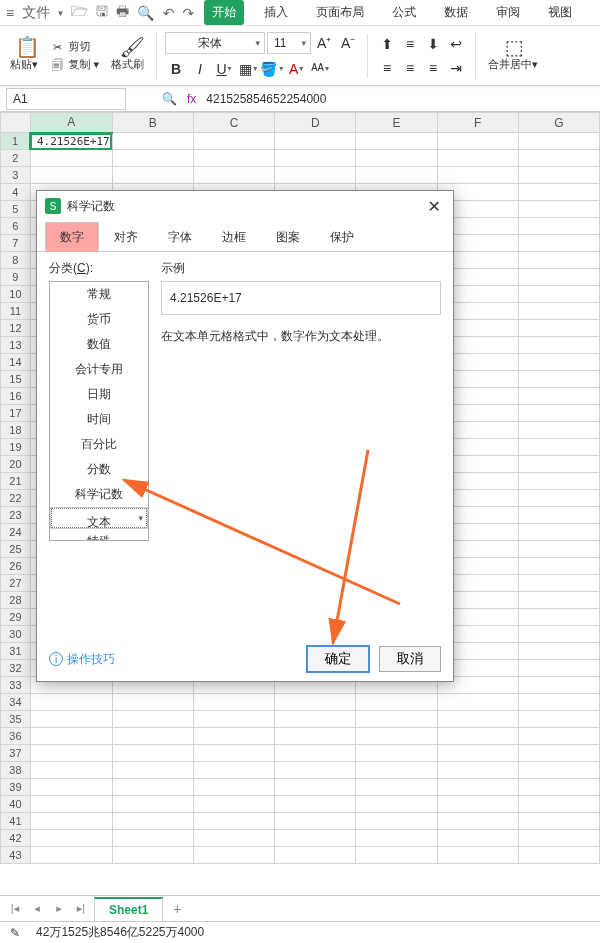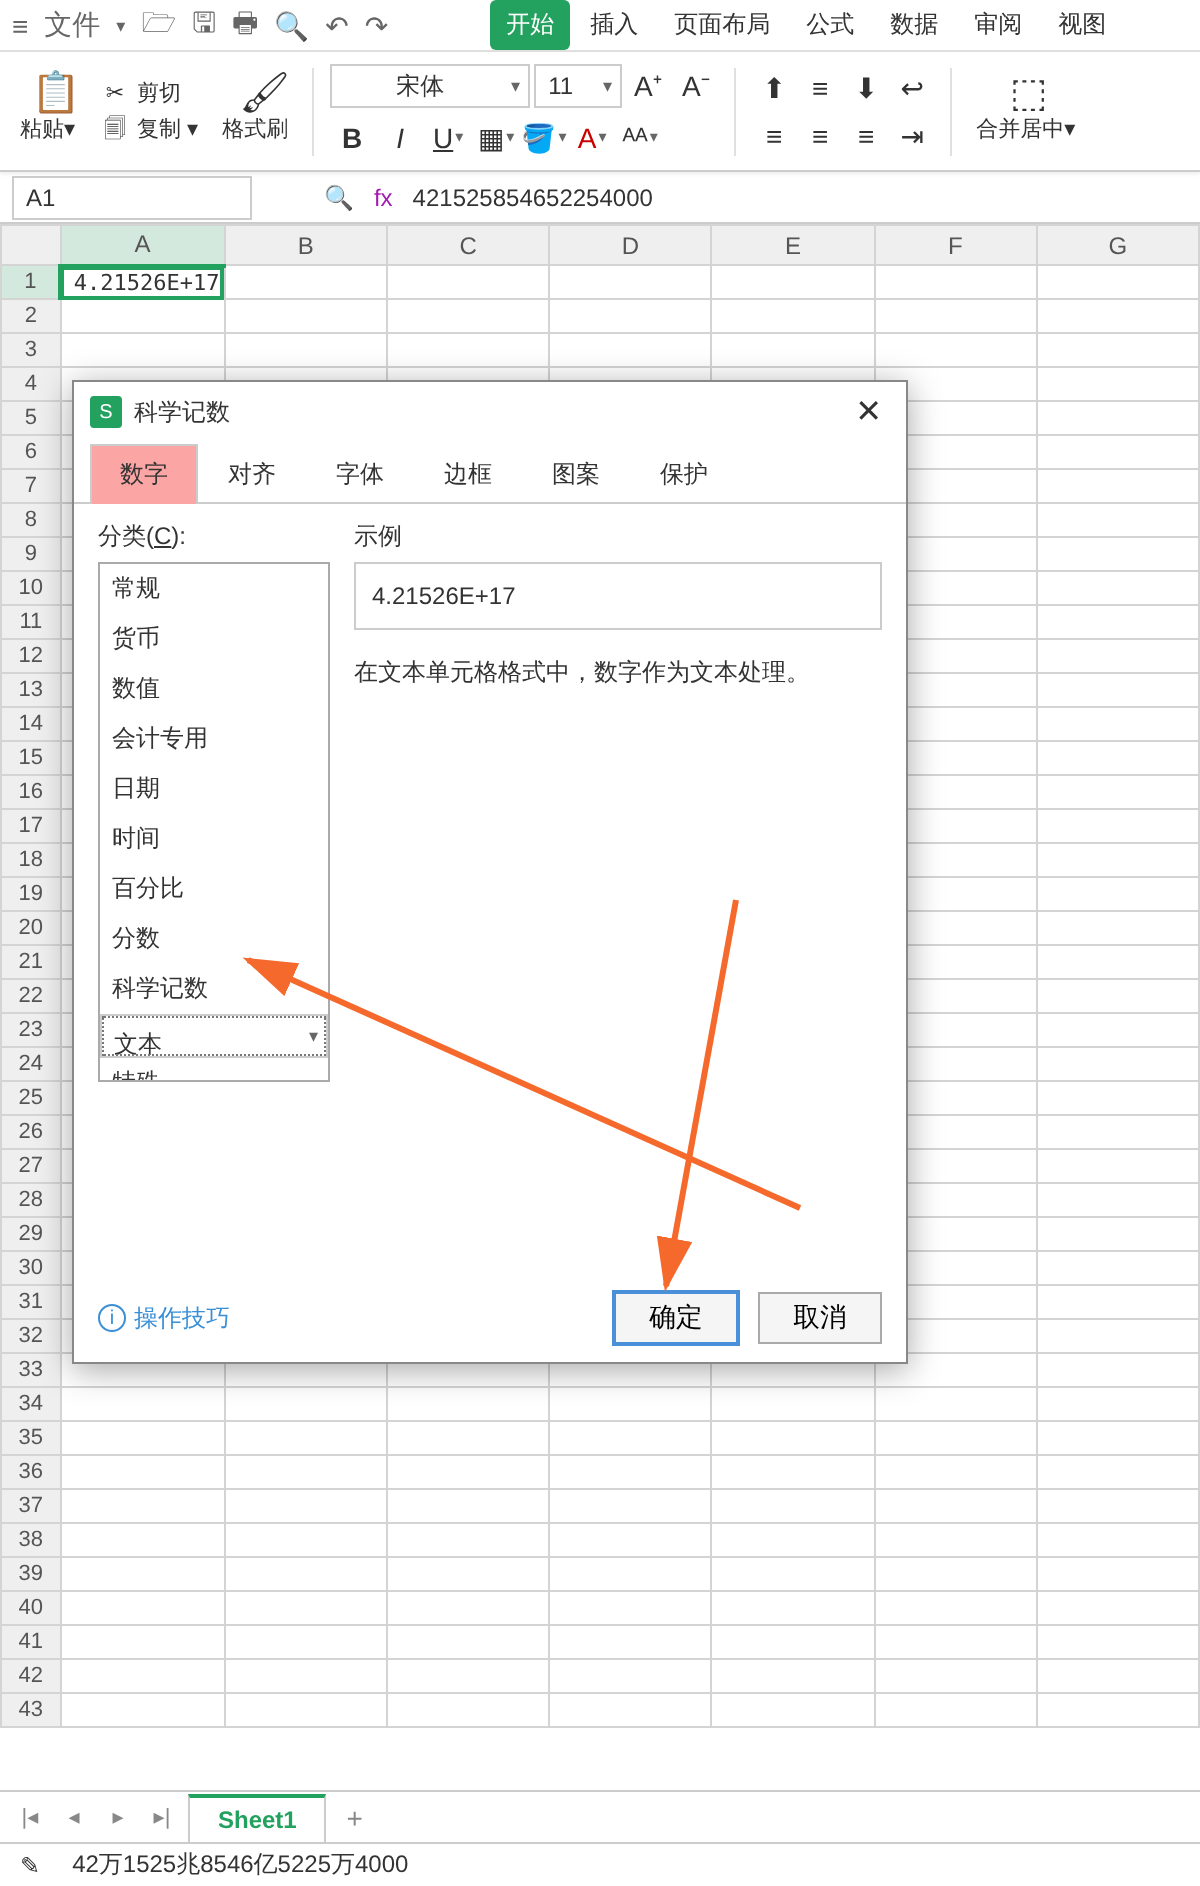--- a/index.html
+++ b/index.html
@@ -1,20 +1,20 @@
 <!DOCTYPE html>
 <html><head>
   <meta charset="utf-8">
   <style>
     * { margin:0; padding:0; box-sizing:border-box; font-family:"Microsoft YaHei","SimSun",sans-serif; }
     body { width:600px; height:943px; background:#fff; overflow:hidden; position:relative; font-size:12px; color:#333; }
     .menubar { height:26px; background:#fff; border-bottom:1px solid #e0e0e0; display:flex; align-items:center; padding:0 6px; gap:10px; }
     .menubar .qat { display:flex; gap:8px; align-items:center; color:#666; }
     .menubar .qat span { font-size:14px; cursor:pointer; }
-    .menubar .tabs { display:flex; gap:2px; align-items:center;margin-left:41px; }
+    .menubar .tabs { display:flex; gap:12px; align-items:center; }
     .menubar .tab { padding:4px 8px; cursor:pointer; }
     .menubar .tab.active { background:#22a15f; color:#fff; border-radius:3px; }
     .ribbon { height:60px; background:#fff; border-bottom:1px solid #ccc; display:flex; align-items:center; padding:0 6px; gap:8px; box-shadow:0 1px 2px rgba(0,0,0,0.08); }
     .rgrp { display:flex; flex-direction:column; align-items:center; justify-content:center; gap:2px; font-size:11px; }
     .rgrp.big { padding:0 4px; }
     .clipbtns { display:flex; flex-direction:column; gap:2px; font-size:11px; }
     .clipbtns .row { display:flex; align-items:center; gap:3px; }
     .ico { display:inline-block; width:16px; height:16px; text-align:center; line-height:16px; }
     .sep { width:1px; height:44px; background:#e0e0e0; }
     .fontbox { display:flex; flex-direction:column; gap:4px; }
@@ -48,24 +48,24 @@
     .addtab { width:20px; height:20px; display:inline-flex; align-items:center; justify-content:center; color:#888; font-size:14px; }
     .statusbar { position:absolute; bottom:0; left:0; right:0; height:22px; border-top:1px solid #ccc; display:flex; align-items:center; padding:0 10px; gap:16px; font-size:12px; background:#fff; }
     .dialog { position:absolute; left:36px; top:190px; width:418px; height:492px; background:#fff; border:1px solid #888; box-shadow:0 3px 16px rgba(0,0,0,0.35); display:flex; flex-direction:column; }
     .dlg-title { height:30px; display:flex; align-items:center; padding:0 8px; }
     .dlg-title .ic { width:16px; height:16px; background:#22a15f; color:#fff; border-radius:2px; font-size:10px; display:inline-flex; align-items:center; justify-content:center; margin-right:6px; }
     .dlg-title .close { margin-left:auto; font-size:16px; cursor:pointer; padding:0 4px; }
     .dlg-tabs { display:flex; border-bottom:1px solid #ccc; padding:0 8px; }
     .dlg-tab { padding:6px 14px; cursor:pointer; border:1px solid transparent; border-bottom:none; position:relative; top:1px; }
     .dlg-tab.active { border-color:#ccc; background:#fca5a5; }
     .dlg-body { flex:1; display:flex; padding:8px 12px; gap:12px; }
-    .cat-col { width:116px; }
+    .cat-col { width:100px; }
     .cat-lbl { margin-bottom:4px; }
     .cat-lbl u { text-decoration:underline; }
-    .cat-list { border:1px solid #aaa; height:260px; overflow:auto; background:#fff; }
+    .cat-list { border:1px solid #aaa; height:260px; overflow:auto; background:#fff;text-align:center; }
     .cat-item { padding:4px 6px; cursor:pointer; }
     .cat-item.sel { background:#fff; outline:1px dotted #777; outline-offset:-2px; }
     .sample-col { flex:1; }
     .sample-lbl { margin-bottom:4px; }
     .sample-box { border:1px solid #ccc; padding:6px 8px; margin-bottom:12px; height:34px; display:flex; align-items:center; }
     .desc { font-size:12px; line-height:1.5; }
     .dlg-foot { height:44px; border-top:0; display:flex; align-items:center; padding:0 12px; gap:10px; }
     .tips { color:#3b8fd6; display:flex; align-items:center; gap:4px; cursor:pointer; }
     .tips .q { width:14px; height:14px; border:1px solid #3b8fd6; border-radius:50%; font-size:10px; display:inline-flex; align-items:center; justify-content:center; }
     .btn { min-width:62px; height:26px; border:1px solid #aaa; background:#f5f5f5; cursor:pointer; }

